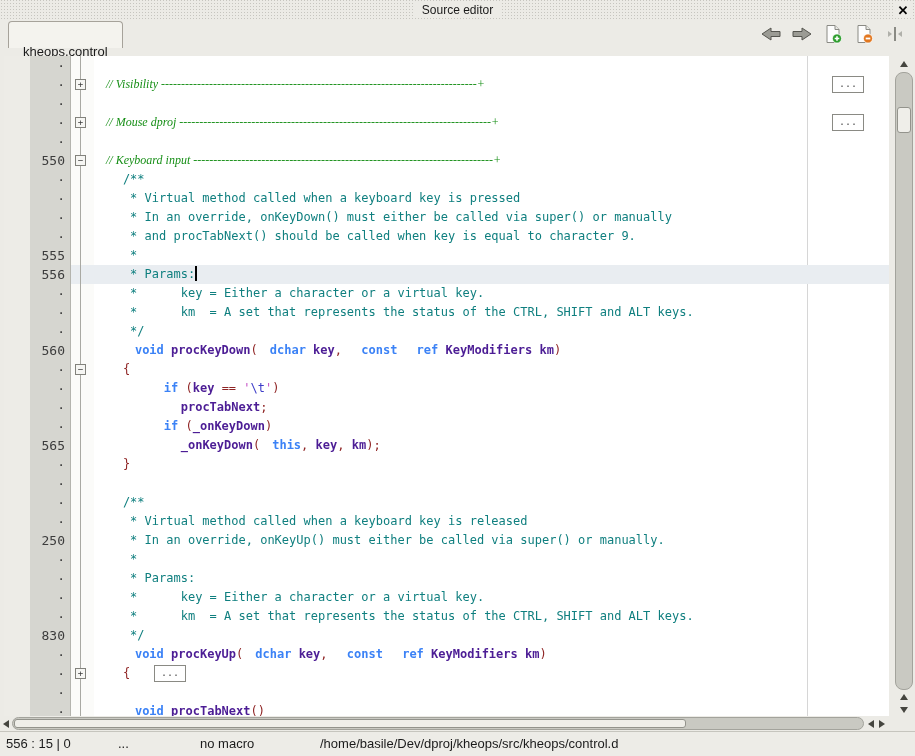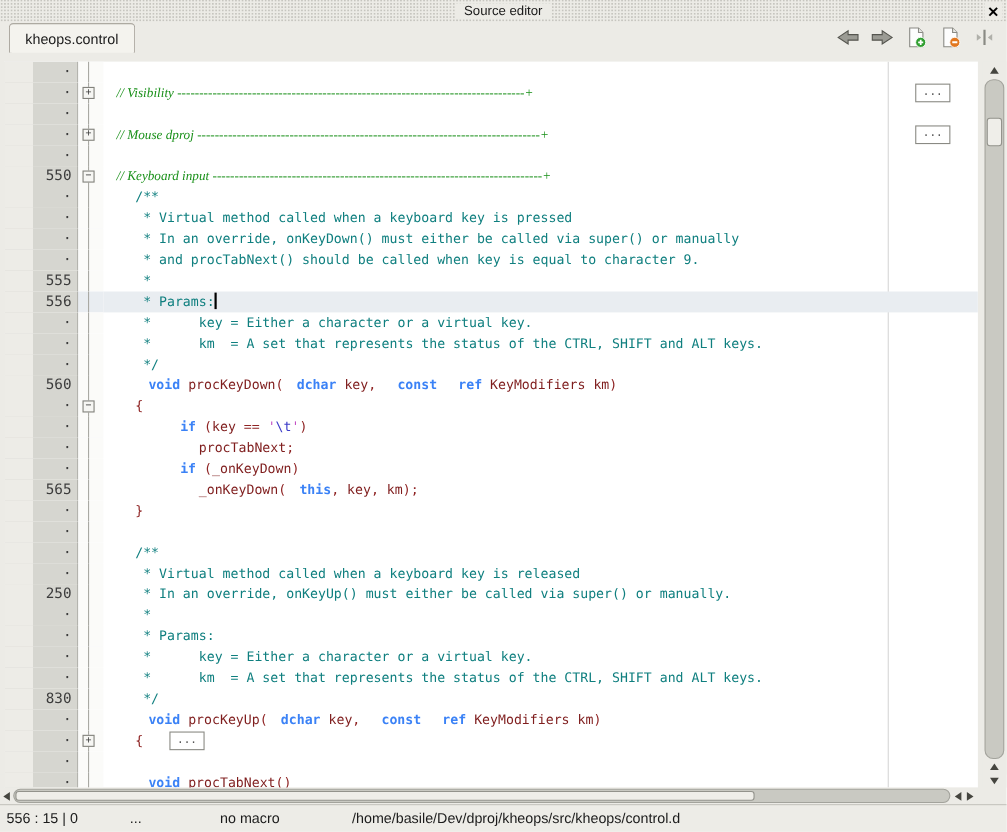--- a/index.html
+++ b/index.html
@@ -13,21 +13,21 @@
     background-image:radial-gradient(#c6c5bf 0.8px, transparent 0.9px);
     background-size:3px 3px; background-position:0 5px;
     display:flex; align-items:center; justify-content:center; }
   .title-label { background:#ECEBE6; padding:0 8px; font-size:12px; color:#1a1a1a; }
   .close-btn { position:absolute; right:4px; top:2px; width:16px; height:16px;
     background:#ECEBE6; font-size:13px; font-weight:bold; color:#000;
     display:flex; align-items:center; justify-content:center; cursor:default; }
 
   
   .tabbar { position:relative; height:28px; display:flex; align-items:flex-end; }
-  .tab { margin-left:8px; height:27px; padding:6px 14px 4px; font-size:13px; color:#1a1a1a;
+  .tab { margin-left:8px; height:27px; padding:22px 14px 4px; font-size:13px; color:#1a1a1a;
     background:#F4F3EE; border:1px solid #A6A29A; border-bottom:none; border-radius:4px 4px 0 0; }
   .toolbar { position:absolute; right:8px; top:2px; display:flex; gap:7px; align-items:center; }
   .tool-btn { width:24px; height:24px; display:flex; align-items:center; justify-content:center; }
 
   
   .main { position:relative; height:668px; }
   .editor { position:absolute; left:4px; top:8px; width:885px; bottom:0;
     background:#fff; overflow:hidden; }
   .rows { position:relative; }
   .row { display:flex; height:19px; line-height:19px; }
@@ -40,21 +40,21 @@
   .fold-box { position:absolute; left:4px; top:4px; width:11px; height:11px; background:#F6F6F3;
     border:1px solid #82827c; color:#3c3c3c; font:9px/9px "DejaVu Sans Mono", monospace;
     text-align:center; z-index:2; }
   .code { position:relative; flex:1; font-family:"DejaVu Sans Mono", monospace; font-size:12px;
     white-space:pre; z-index:2; }
   .current .g-fold, .current .code { background:#E9EDF1; }
   .tk-cm { color:#178f17; font-style:italic;font-family:Liberation Serif, serif; }
   .tk-doc { color:#0f7f7f; }
   .tk-kw { color:#3b82f6; font-weight:bold;margin-left:12px; }
   .tk-pn { color:#8f2424; }
-  .tk-id { color:#7f1d1d; }
+  .tk-id { color:#4c1d95;font-weight:bold; }
   .tk-str { color:#c44fc4; }
   .tk-esc { color:#3c3cc8; }
   .caret { display:inline-block; width:2px; height:15px; background:#000; vertical-align:-3px; }
   .fold-ellipsis { position:absolute; top:1px; width:32px; height:17px; background:#fff;
     border:1px solid #8a8a84; color:#555; font:10px/13px "DejaVu Sans Mono", monospace;
     text-align:center; z-index:3; }
   .margin-line { position:absolute; left:803px; top:0; bottom:0; width:1px; background:#D6D6D6; z-index:1; }
 
   
   .vscroll { position:absolute; right:0; top:8px; bottom:0; width:22px; background:#ECEBE6; }

